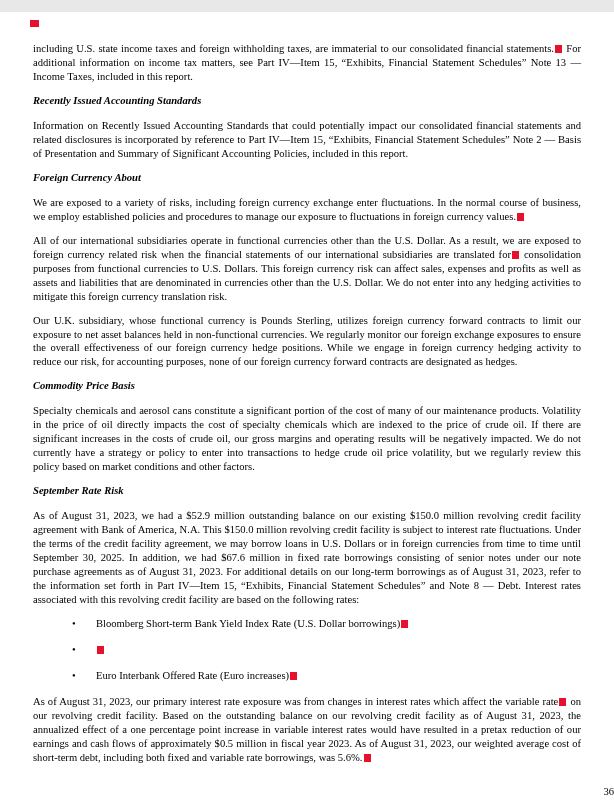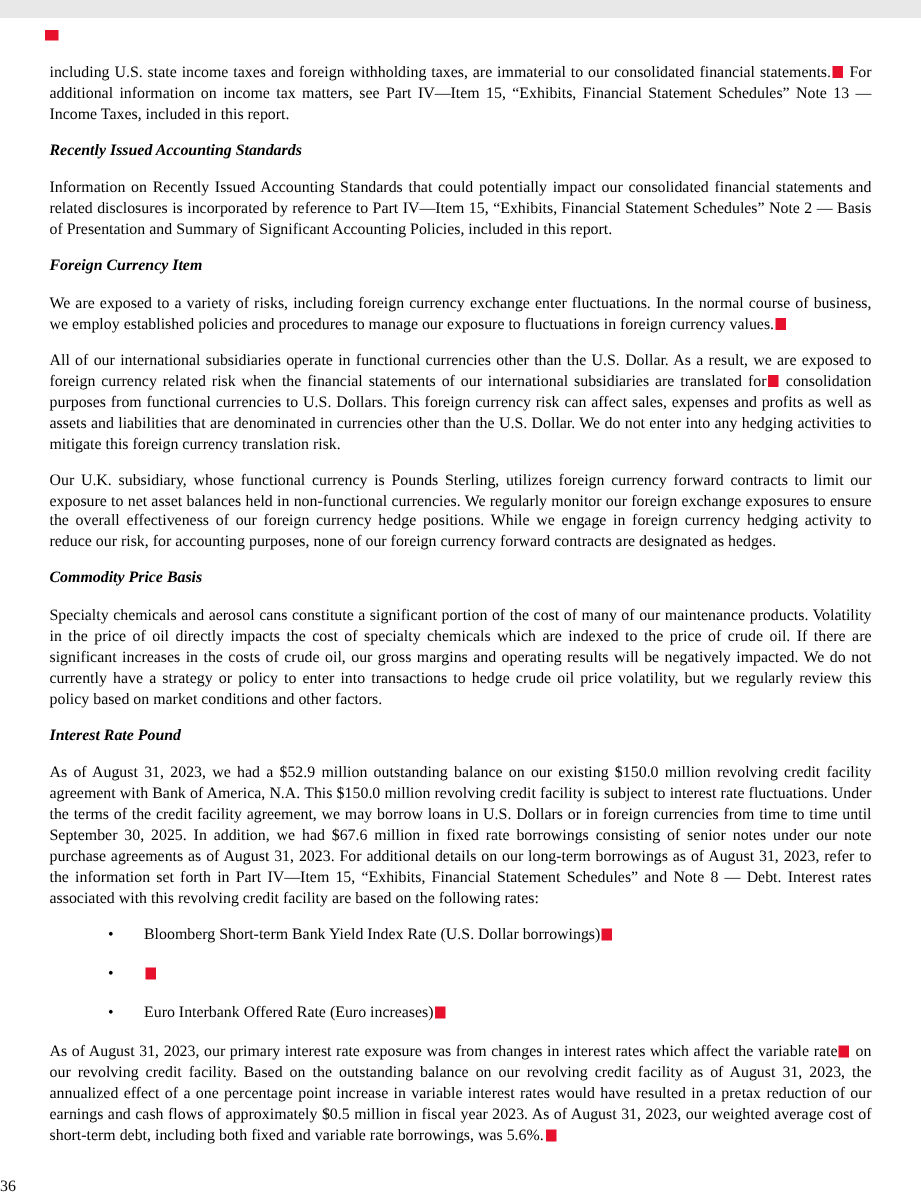--- a/index.html
+++ b/index.html
@@ -54,51 +54,51 @@
     margin: 0 0 12px 0;
     padding-left: 39px;
     text-align: left;
   }
   .bullet .dot { width: 24px; flex: none; }
   .page-number {
     position: absolute;
     left: 0;
     right: 0;
     bottom: 13px;
-    text-align: left;
+    text-align: right;
     font-size: 10.6px;
   }
 </style>
 </head>
 <body>
 
 <div class="page">
 
   <span class="corner-mark"></span>
 
   <p class="para"><span>including U.S. state income taxes and foreign withholding taxes, are immaterial to our consolidated financial statements.</span><span class="mark"></span> <span>For additional information on income tax matters, see Part IV—Item 15, “Exhibits, Financial Statement Schedules” Note 13 — Income Taxes, included in this report.</span></p>
 
   <div class="heading-bold-italic">Recently Issued Accounting Standards</div>
 
   <p class="para"><span>Information on Recently Issued Accounting Standards that could potentially impact our consolidated financial statements and related disclosures is incorporated by reference to Part IV—Item 15, “Exhibits, Financial Statement Schedules” Note 2 — Basis of Presentation and Summary of Significant Accounting Policies, included in this report.</span></p>
 
 
-  <div class="heading-bold-italic">Foreign Currency Item</div>
+  <div class="heading-bold-italic">Foreign Currency About</div>
 
   <p class="para"><span>We are exposed to a variety of risks, including foreign currency exchange enter fluctuations. In the normal course of business, we employ established policies and procedures to manage our exposure to fluctuations in foreign currency values.</span><span class="mark"></span></p>
 
   <p class="para"><span>All of our international subsidiaries operate in functional currencies other than the U.S. Dollar. As a result, we are exposed to foreign currency related risk when the financial statements of our international subsidiaries are translated for</span><span class="mark"></span> <span>consolidation purposes from functional currencies to U.S. Dollars. This foreign currency risk can affect sales, expenses and profits as well as assets and liabilities that are denominated in currencies other than the U.S. Dollar. We do not enter into any hedging activities to mitigate this foreign currency translation risk.</span></p>
 
   <p class="para"><span>Our U.K. subsidiary, whose functional currency is Pounds Sterling, utilizes foreign currency forward contracts to limit our exposure to net asset balances held in non-functional currencies. We regularly monitor our foreign exchange exposures to ensure the overall effectiveness of our foreign currency hedge positions. While we engage in foreign currency hedging activity to reduce our risk, for accounting purposes, none of our foreign currency forward contracts are designated as hedges.</span></p>
 
   <div class="heading-bold-italic">Commodity Price Basis</div>
 
   <p class="para"><span>Specialty chemicals and aerosol cans constitute a significant portion of the cost of many of our maintenance products. Volatility in the price of oil directly impacts the cost of specialty chemicals which are indexed to the price of crude oil. If there are significant increases in the costs of crude oil, our gross margins and operating results will be negatively impacted. We do not currently have a strategy or policy to enter into transactions to hedge crude oil price volatility, but we regularly review this policy based on market conditions and other factors.</span></p>
 
-  <div class="heading-bold-italic">Interest Rate Pound</div>
+  <div class="heading-bold-italic">September Rate Risk</div>
 
   <p class="para"><span>As of August 31, 2023, we had a $52.9 million outstanding balance on our existing $150.0 million revolving credit facility agreement with Bank of America, N.A. This $150.0 million revolving credit facility is subject to interest rate fluctuations. Under the terms of the credit facility agreement, we may borrow loans in U.S. Dollars or in foreign currencies from time to time until September 30, 2025. In addition, we had $67.6 million in fixed rate borrowings consisting of senior notes under our note purchase agreements as of August 31, 2023. For additional details on our long-term borrowings as of August 31, 2023, refer to the information set forth in Part IV—Item 15, “Exhibits, Financial Statement Schedules” and Note 8 — Debt. Interest rates associated with this revolving credit facility are based on the following rates:</span></p>
 
   <div class="bullet-list">
     <div class="bullet">
       <span class="dot">•</span>
       <span><span>Bloomberg Short-term Bank Yield Index Rate (U.S. Dollar borrowings)</span><span class="mark"></span></span>
     </div>
     <div class="bullet">
       <span class="dot">•</span>

